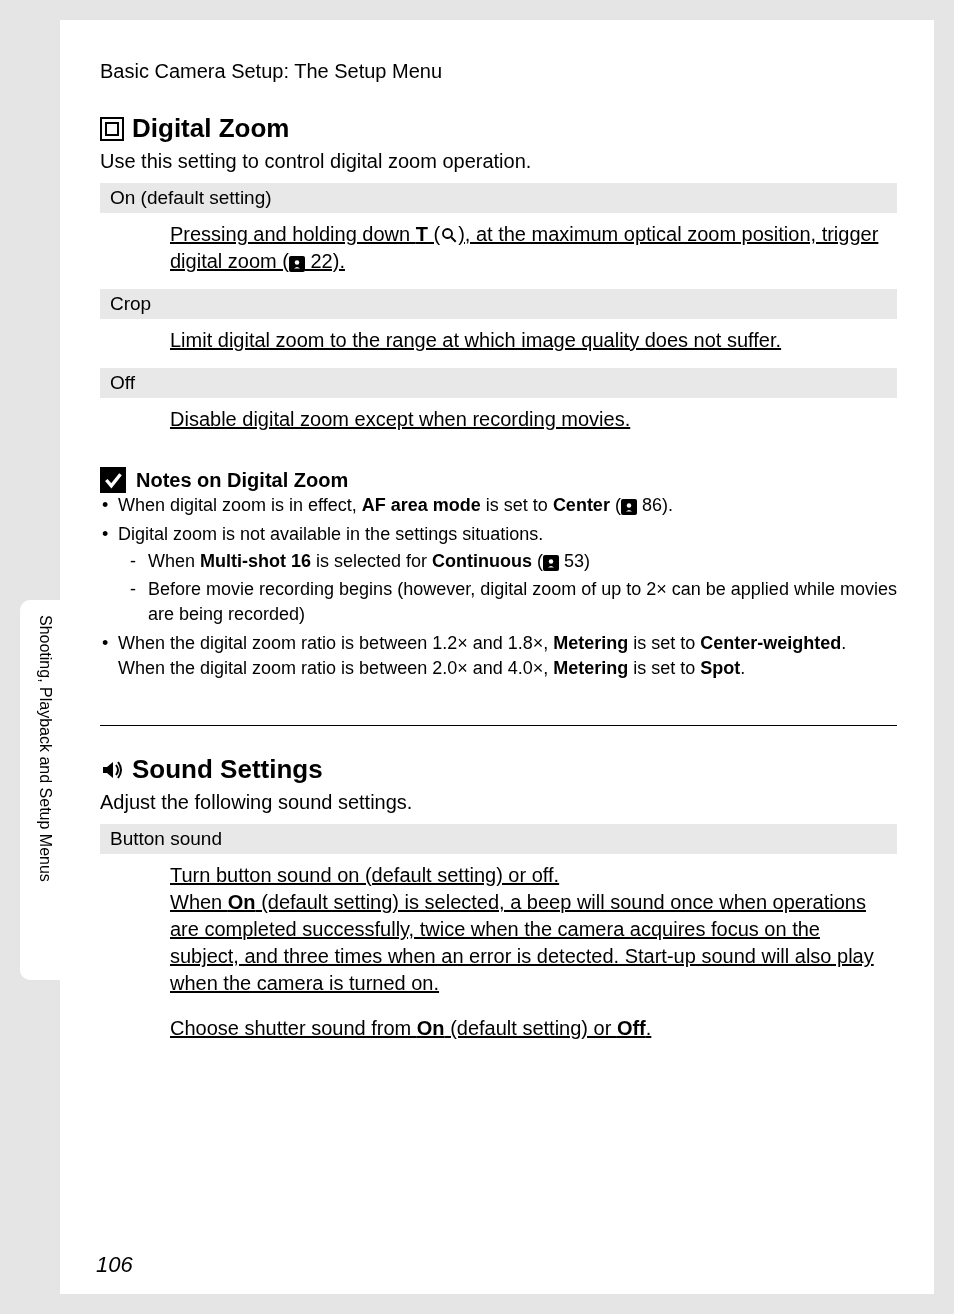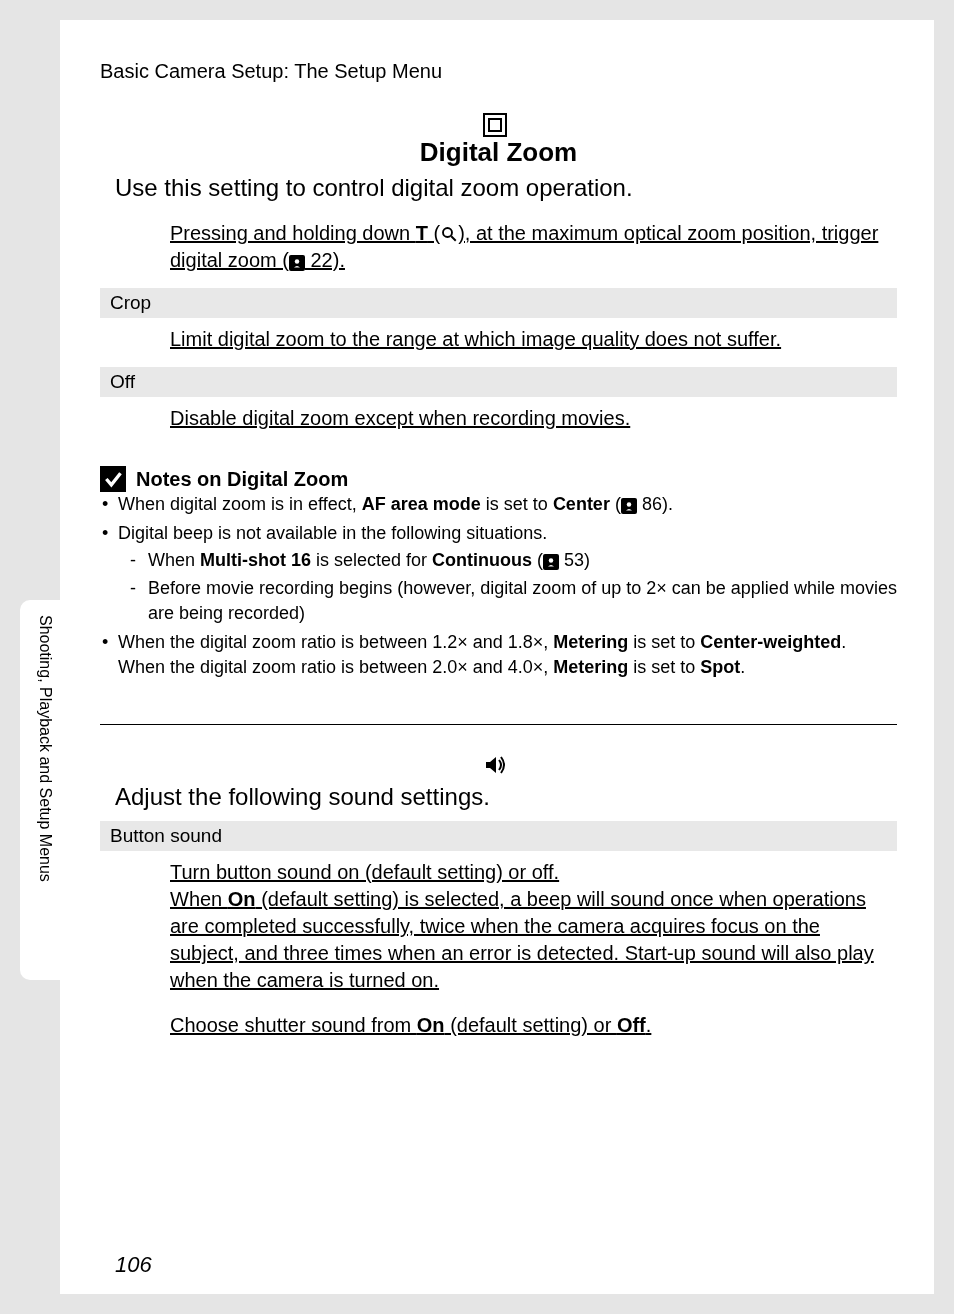--- a/index.html
+++ b/index.html
@@ -20,33 +20,31 @@
     font-size: 20px;
     margin-bottom: 30px;
   }
   .heading {
     display: flex;
     align-items: center;
     font-size: 26px;
     font-weight: bold;
     margin-bottom: 6px;
     margin-top: 28px;
-    flex-direction: column;
   }
   .heading .h-icon {
     width: 24px; height: 24px;
     margin-right: 8px;
     display: inline-flex;
     align-items: center;
     justify-content: center;
   }
   .intro {
-    font-size: 24px;
+    font-size: 20px;
     margin-bottom: 10px;
-    margin-left: 15px;
   }
   .option-header {
     background: #e8e8e8;
     font-size: 19px;
     padding: 4px 10px;
     margin-top: 4px;
   }
   .option-body {
     font-size: 20px;
     padding: 8px 10px 10px 70px;
@@ -143,21 +141,21 @@
     left: 36px;
     top: 615px;
     font-size: 16px;
     writing-mode: vertical-rl;
     text-orientation: mixed;
     transform: rotate(0deg);
   }
   .page-number {
     position: absolute;
     bottom: 36px;
-    left: 115px;
+    left: 96px;
     font-size: 22px;
     font-style: italic;
   }
 </style>
 </head>
 <body>
 
 <div class="side-tab"></div>
 <div class="side-label">Shooting, Playback and Setup Menus</div>
 
@@ -169,20 +167,21 @@
     <span class="h-icon">
       <svg viewBox="0 0 24 24">
           <rect x="1" y="1" width="22" height="22" fill="none" stroke="#000" stroke-width="2"></rect>
           <rect x="6" y="6" width="12" height="12" fill="none" stroke="#000" stroke-width="2"></rect>
         </svg>
     </span>
     <span>Digital Zoom</span>
   </div>
   <div class="intro">Use this setting to control digital zoom operation.</div>
 
+  <div class="option-header">On (default setting)</div>
   <div class="option-body">
     <span>Pressing and holding down </span><span class="bold">T</span><span> (</span><span class="inline-icon">
         <svg viewBox="0 0 24 24">
           <circle cx="10" cy="10" r="6" fill="none" stroke="#000" stroke-width="2.5"></circle>
           <line x1="15" y1="15" x2="21" y2="21" stroke="#000" stroke-width="2.5"></line>
         </svg>
       </span><span>), at the maximum optical zoom position, trigger digital zoom (</span><span class="icon-box-dark">
         <svg viewBox="0 0 16 16" width="12" height="12">
           <circle cx="8" cy="6" r="3" fill="#fff"></circle>
           <path d="M4 14 Q8 10 12 14" fill="#fff"></path>
@@ -208,21 +207,21 @@
   <ul class="notes">
     <li>
       <span>When digital zoom is in effect, </span><span class="bold">AF area mode</span><span> is set to </span><span class="bold">Center</span><span> (</span><span class="icon-box-dark">
           <svg viewBox="0 0 16 16" width="12" height="12">
             <circle cx="8" cy="6" r="3" fill="#fff"></circle>
             <path d="M4 14 Q8 10 12 14" fill="#fff"></path>
           </svg>
         </span><span> 86).</span>
     </li>
     <li>
-      <span>Digital beep is not available in the following situations.</span>
+      <span>Digital zoom is not available in the settings situations.</span>
       <ul class="sub">
         <li>
           <span>When </span><span class="bold">Multi-shot 16</span><span> is selected for </span><span class="bold">Continuous</span><span> (</span><span class="icon-box-dark">
               <svg viewBox="0 0 16 16" width="12" height="12">
                 <circle cx="8" cy="6" r="3" fill="#fff"></circle>
                 <path d="M4 14 Q8 10 12 14" fill="#fff"></path>
               </svg>
             </span><span> 53)</span>
         </li>
         <li>Before movie recording begins (however, digital zoom of up to 2× can be applied while movies are being recorded)</li>
@@ -236,20 +235,21 @@
   <hr class="section-rule">
 
   <div class="heading">
     <span class="h-icon">
       <svg viewBox="0 0 24 24">
           <path d="M3 9 L7 9 L13 4 L13 20 L7 15 L3 15 Z" fill="#000"></path>
           <path d="M16 7 Q20 12 16 17" fill="none" stroke="#000" stroke-width="2"></path>
           <path d="M18 4 Q24 12 18 20" fill="none" stroke="#000" stroke-width="2"></path>
         </svg>
     </span>
+    <span>Sound Settings</span>
   </div>
   <div class="intro">Adjust the following sound settings.</div>
 
   <div class="option-header">Button sound</div>
   <div class="option-body">
     <span>Turn button sound on (default setting) or off.</span><br>
     <span>When </span><span class="bold">On</span><span> (default setting) is selected, a beep will sound once when operations are completed successfully, twice when the camera acquires focus on the subject, and three times when an error is detected. Start-up sound will also play when the camera is turned on.</span>
   </div>
 
   <div class="option-body">

